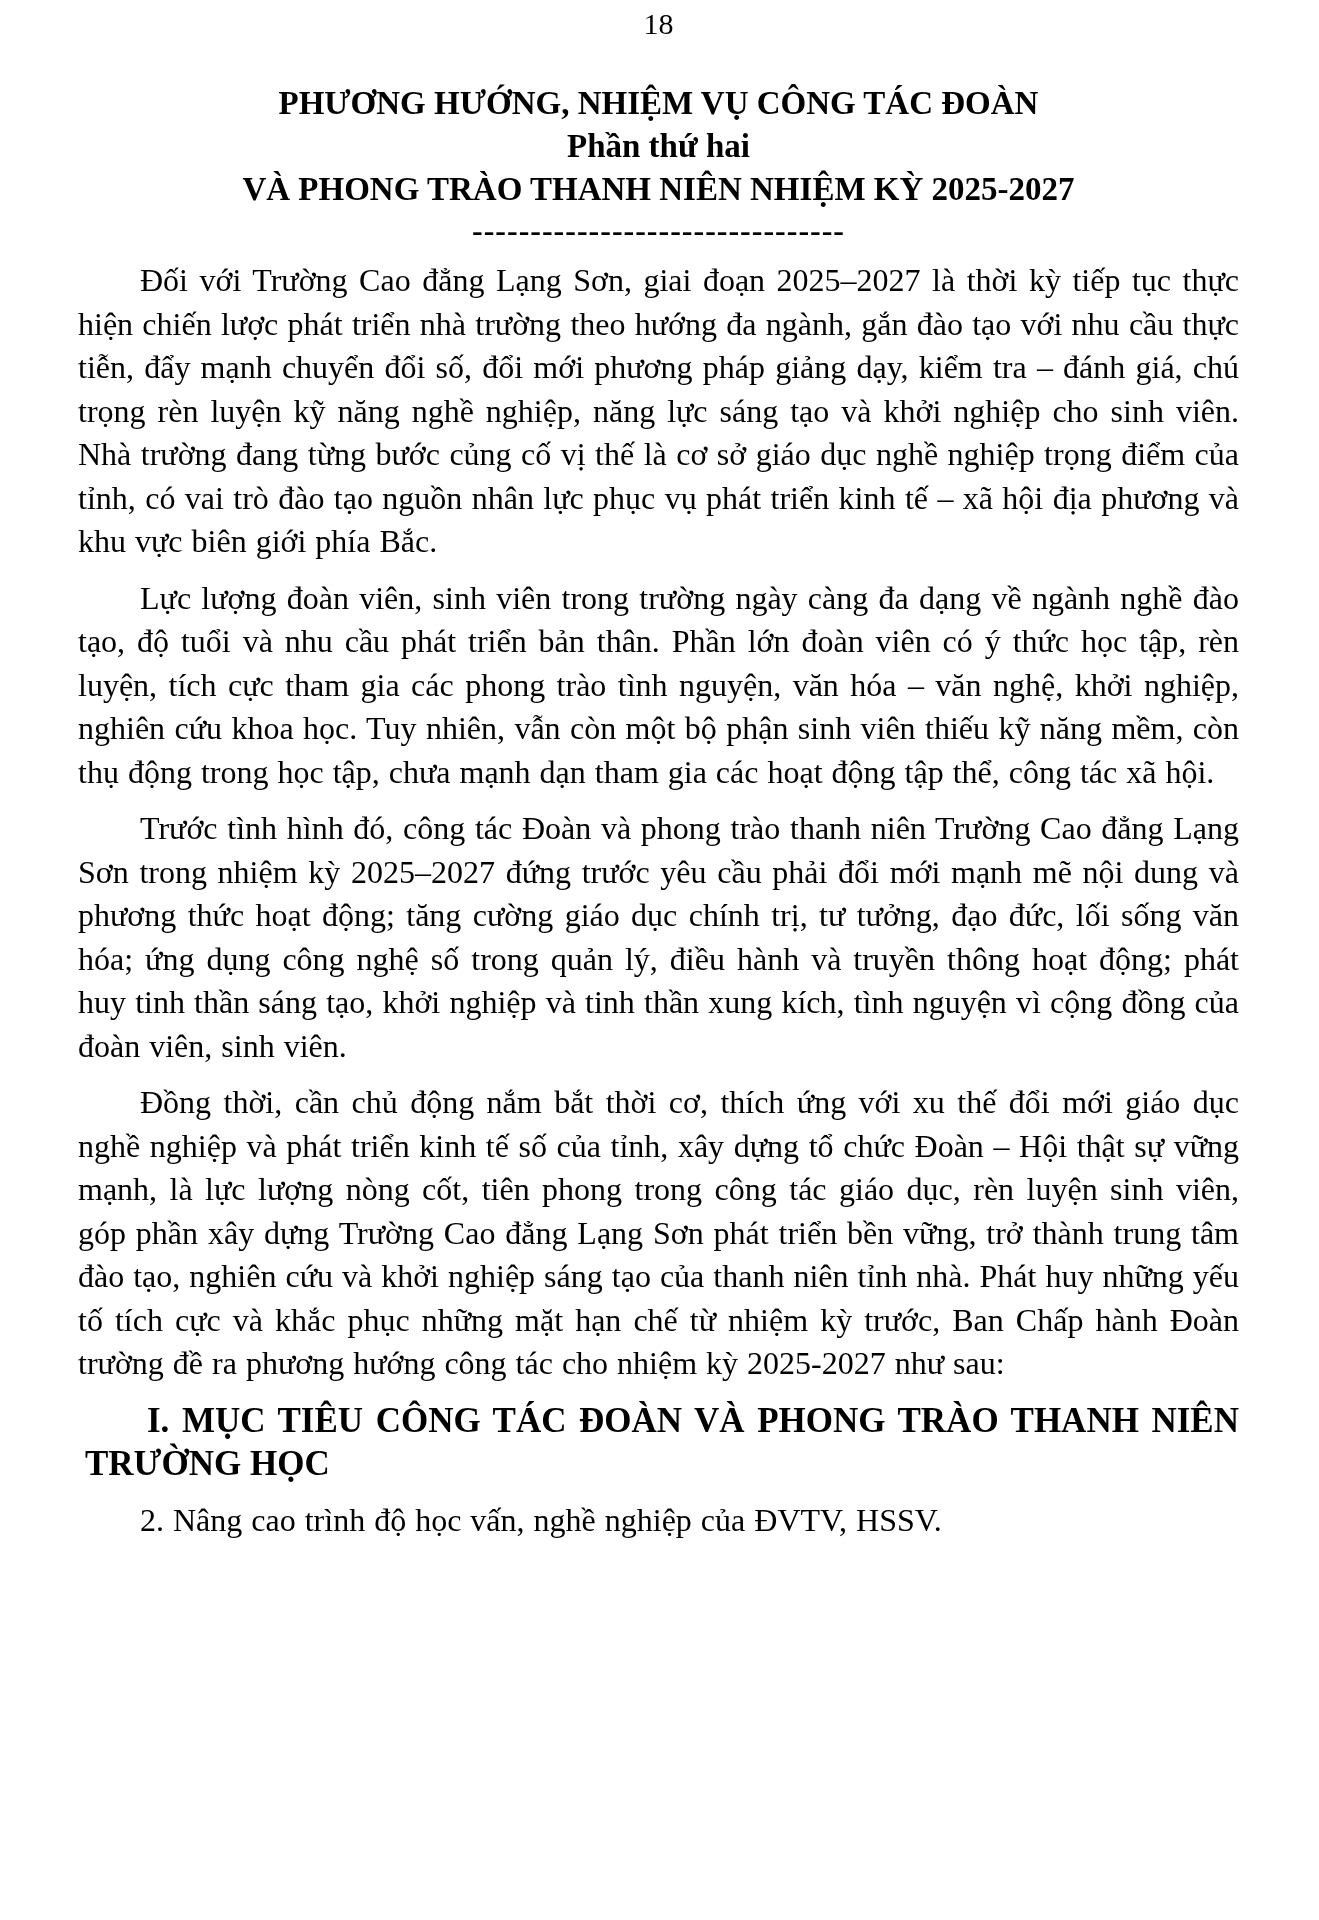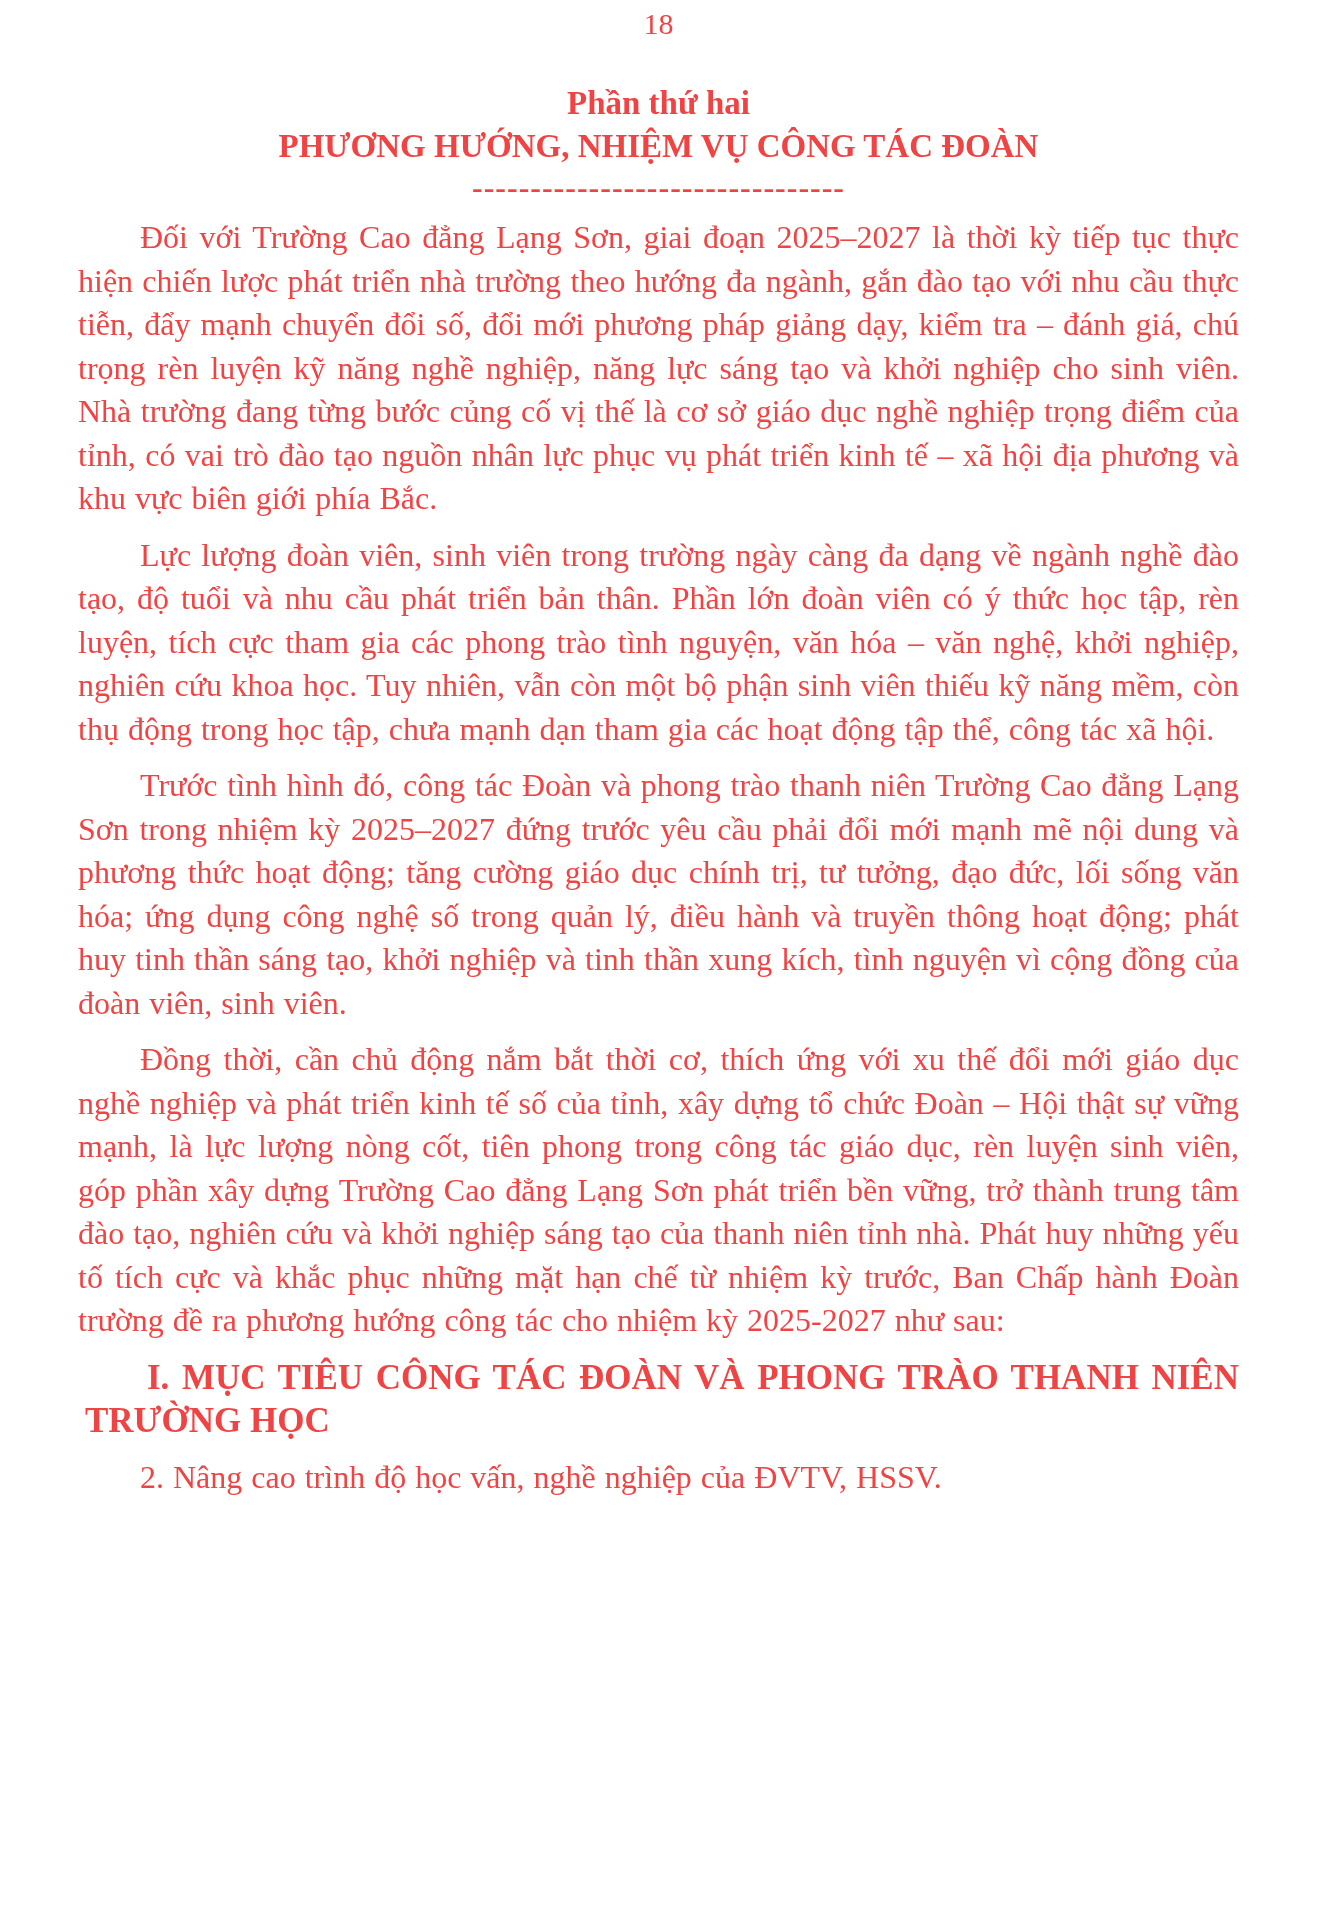--- a/index.html
+++ b/index.html
@@ -6,21 +6,21 @@
     margin: 0;
     padding: 0;
     background: #ffffff;
   }
   .page {
     position: relative;
     width: 1319px;
     height: 1920px;
     box-sizing: border-box;
     background: #ffffff;
-    color: #ef4444;
+    color: #000000;
     font-family: "Liberation Serif", "DejaVu Serif", serif;
     padding: 6px 80px 0 78px;
     overflow: hidden;
   }
   .page-number {
     text-align: center;
     font-size: 30px;
     line-height: 36px;
     margin-bottom: 40px;
   }
@@ -59,22 +59,23 @@
   }
 </style>
 </head>
 <body>
 
 <div class="page">
 
   <div class="page-number">18</div>
 
   <div class="title-block">
+    <div>PHƯƠNG HƯỚNG, NHIỆM VỤ CÔNG TÁC ĐOÀN</div>
     <div>Phần thứ hai</div>
-    <div>PHƯƠNG HƯỚNG, NHIỆM VỤ CÔNG TÁC ĐOÀN</div>
+    <div>VÀ PHONG TRÀO THANH NIÊN NHIỆM KỲ 2025-2027</div>
   </div>
 
   <div class="title-separator">--------------------------------</div>
 
   <p class="body-para">Đối với Trường Cao đẳng Lạng Sơn, giai đoạn 2025–2027 là thời kỳ tiếp tục thực hiện chiến lược phát triển nhà trường theo hướng đa ngành, gắn đào tạo với nhu cầu thực tiễn, đẩy mạnh chuyển đổi số, đổi mới phương pháp giảng dạy, kiểm tra – đánh giá, chú trọng rèn luyện kỹ năng nghề nghiệp, năng lực sáng tạo và khởi nghiệp cho sinh viên. Nhà trường đang từng bước củng cố vị thế là cơ sở giáo dục nghề nghiệp trọng điểm của tỉnh, có vai trò đào tạo nguồn nhân lực phục vụ phát triển kinh tế – xã hội địa phương và khu vực biên giới phía Bắc.</p>
 
   <p class="body-para">Lực lượng đoàn viên, sinh viên trong trường ngày càng đa dạng về ngành nghề đào tạo, độ tuổi và nhu cầu phát triển bản thân. Phần lớn đoàn viên có ý thức học tập, rèn luyện, tích cực tham gia các phong trào tình nguyện, văn hóa – văn nghệ, khởi nghiệp, nghiên cứu khoa học. Tuy nhiên, vẫn còn một bộ phận sinh viên thiếu kỹ năng mềm, còn thụ động trong học tập, chưa mạnh dạn tham gia các hoạt động tập thể, công tác xã hội.</p>
 
   <p class="body-para">Trước tình hình đó, công tác Đoàn và phong trào thanh niên Trường Cao đẳng Lạng Sơn trong nhiệm kỳ 2025–2027 đứng trước yêu cầu phải đổi mới mạnh mẽ nội dung và phương thức hoạt động; tăng cường giáo dục chính trị, tư tưởng, đạo đức, lối sống văn hóa; ứng dụng công nghệ số trong quản lý, điều hành và truyền thông hoạt động; phát huy tinh thần sáng tạo, khởi nghiệp và tinh thần xung kích, tình nguyện vì cộng đồng của đoàn viên, sinh viên.</p>
 

